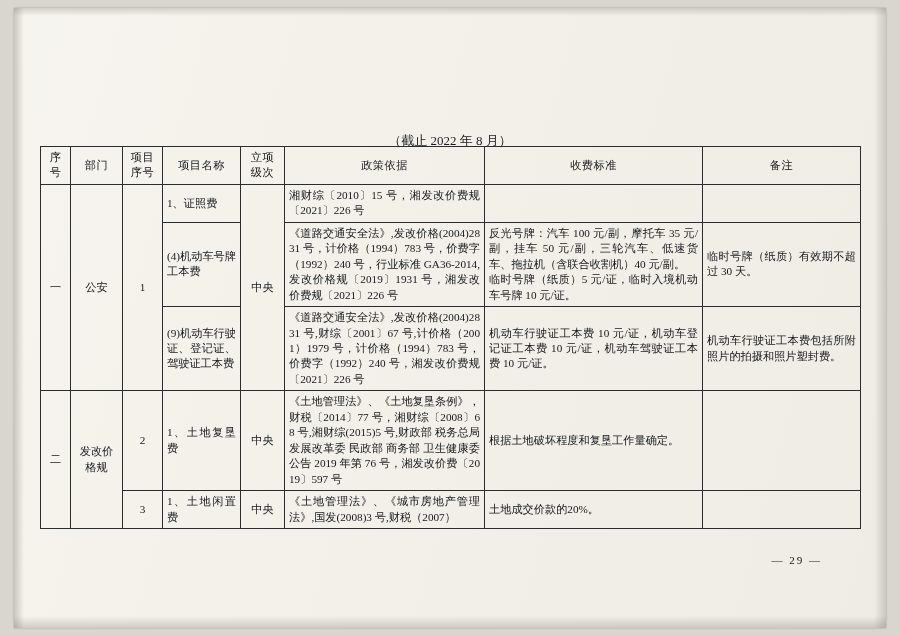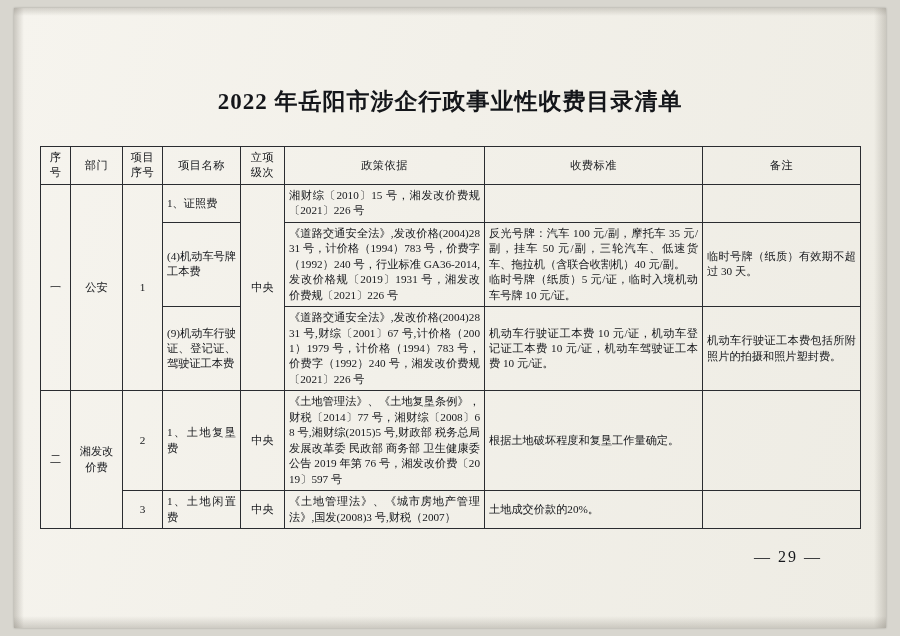--- a/index.html
+++ b/index.html
@@ -85,21 +85,21 @@
   .c-itemno { width: 40px; }
   .c-itemname { width: 78px; }
   .c-level { width: 44px; }
   .c-basis { width: 200px; }
   .c-standard { width: 218px; }
   .c-remark { width: 158px; }
   .pagenum {
     position: absolute;
     right: 64px;
     bottom: 62px;
-    font-size: 16px;
+    font-size: 11px;
     color: #16181c;
     letter-spacing: 2px;
   }
   .edge-shadow-l {
     position: absolute;
     left: 0; top: 0; bottom: 0; width: 10px;
     background: linear-gradient(to right, rgba(120,115,105,0.35), rgba(120,115,105,0));
     pointer-events: none;
   }
   .edge-shadow-t {
@@ -120,21 +120,21 @@
     background: linear-gradient(to left, rgba(120,115,105,0.30), rgba(120,115,105,0));
     pointer-events: none;
   }
 </style>
 </head>
 <body>
 
 <div class="page">
   <div class="paper-inner"></div>
 
-  <div class="title">2022 年岳阳市涉企行政事业性收费目录清单</div>
+  <div class="subtitle">（截止 2022 年 8 月）</div>
 
   <table class="main">
     <colgroup>
       <col class="c-seq">
         <col class="c-dept">
         <col class="c-itemno">
         <col class="c-itemname">
       <col class="c-level">
         <col class="c-basis">
         <col class="c-standard">
@@ -171,21 +171,21 @@
         <td class="just">临时号牌（纸质）有效期不超过 30 天。</td>
       </tr>
       <tr>
         <td class="just">(9)机动车行驶证、登记证、驾驶证工本费</td>
         <td class="just">《道路交通安全法》,发改价格(2004)2831 号,财综〔2001〕67 号,计价格（2001）1979 号，计价格（1994）783 号，价费字（1992）240 号，湘发改价费规〔2021〕226 号</td>
         <td class="just">机动车行驶证工本费 10 元/证，机动车登记证工本费 10 元/证，机动车驾驶证工本费 10 元/证。</td>
         <td class="just">机动车行驶证工本费包括所附照片的拍摄和照片塑封费。</td>
       </tr>
       <tr>
         <td class="ctr" rowspan="2">二</td>
-        <td class="ctr" rowspan="2">湘发改价费</td>
+        <td class="ctr" rowspan="2">发改价格规</td>
         <td class="ctr">2</td>
         <td class="just">1、土地复垦费</td>
         <td class="ctr">中央</td>
         <td class="just">《土地管理法》、《土地复垦条例》，财税〔2014〕77 号，湘财综〔2008〕68 号,湘财综(2015)5 号,财政部 税务总局 发展改革委 民政部 商务部 卫生健康委公告 2019 年第 76 号，湘发改价费〔2019〕597 号</td>
         <td class="just">根据土地破坏程度和复垦工作量确定。</td>
         <td class="just"></td>
       </tr>
       <tr>
         <td class="ctr">3</td>
         <td class="just">1、土地闲置费</td>

